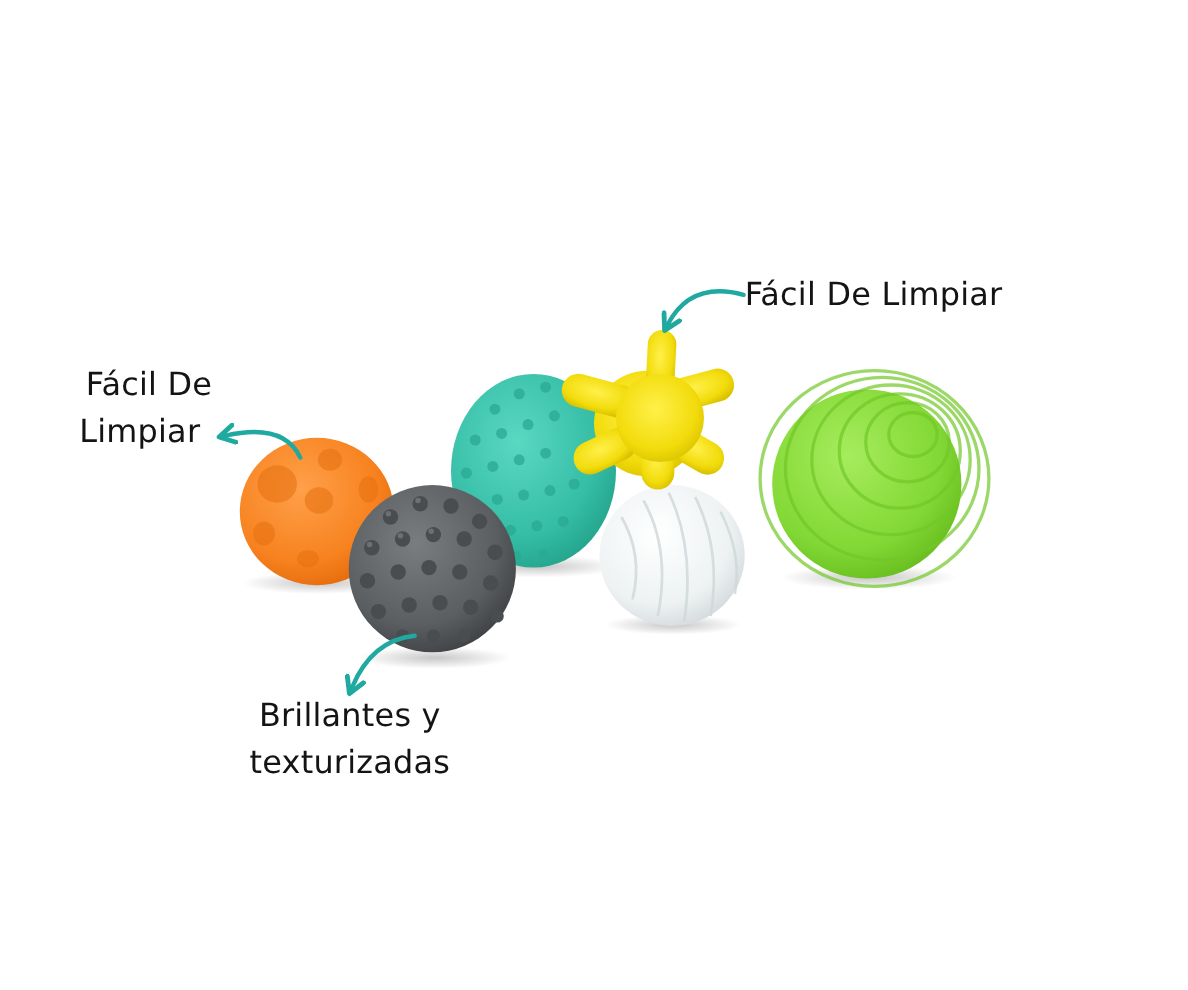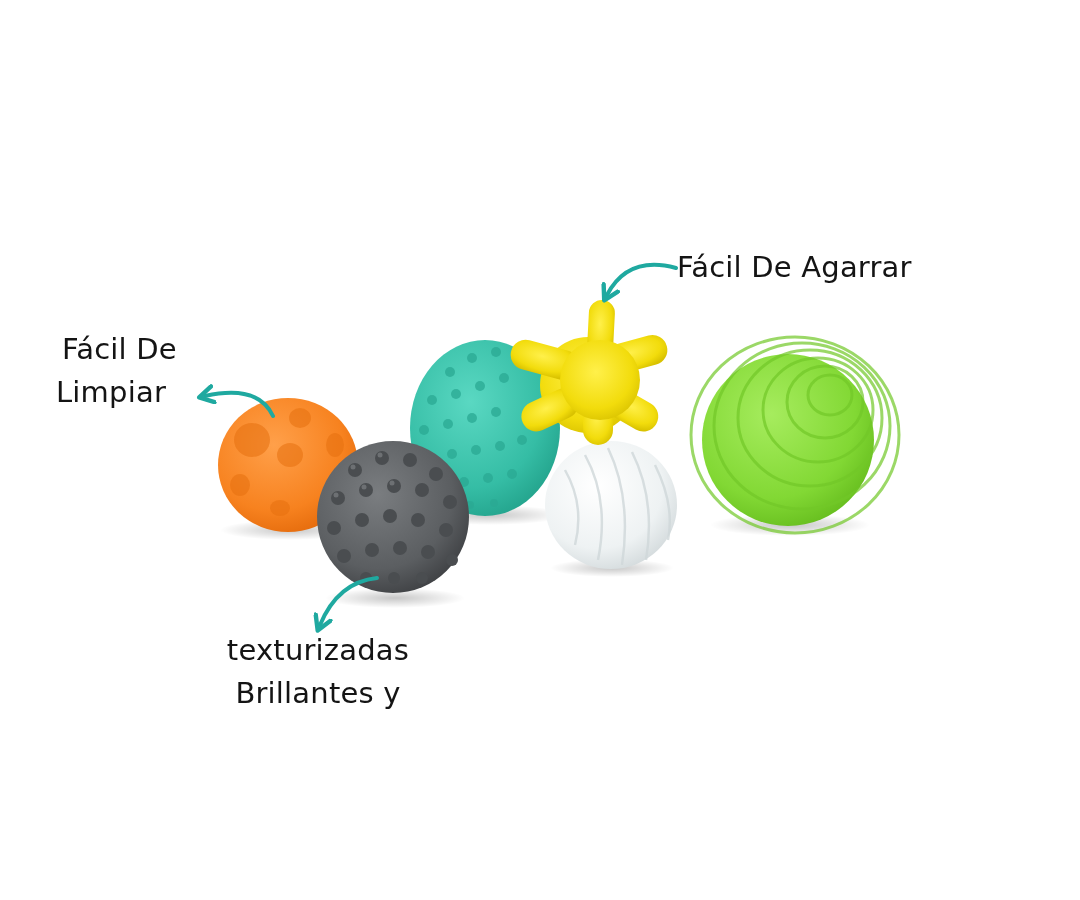--- a/index.html
+++ b/index.html
@@ -167,25 +167,25 @@
       <ellipse cx="802" cy="426" rx="88" ry="83"></ellipse>
       <ellipse cx="795" cy="435" rx="104" ry="98"></ellipse>
     </g>
   </g>
 
   <path d="M273,416 Q258,384 205,396" fill="none" stroke="#1fa9a0" stroke-width="4" stroke-linecap="round" marker-end="url(#arrowHead)"></path>
   <path d="M676,268 Q628,255 607,295" fill="none" stroke="#1fa9a0" stroke-width="4" stroke-linecap="round" marker-end="url(#arrowHead)"></path>
   <path d="M377,578 Q338,582 320,625" fill="none" stroke="#1fa9a0" stroke-width="4" stroke-linecap="round" marker-end="url(#arrowHead)"></path>
 </svg>
 
-<div class="label" style="left:56px; top:328px; text-align:left;">
+<div class="label" style="left:72px; top:328px; text-align:left;">
   <span style="padding-left:6px;">Fácil De</span>
   <span>Limpiar</span>
 </div>
 
 <div class="label" style="left:677px; top:246px;">
-  <span>Fácil De Agarrar</span>
+  <span>Fácil De Limpiar</span>
 </div>
 
 <div class="label center" style="left:200px; top:629px; width:236px;">
+  <span>Brillantes y</span>
   <span>texturizadas</span>
-  <span>Brillantes y</span>
 </div>
 
 </body></html>

